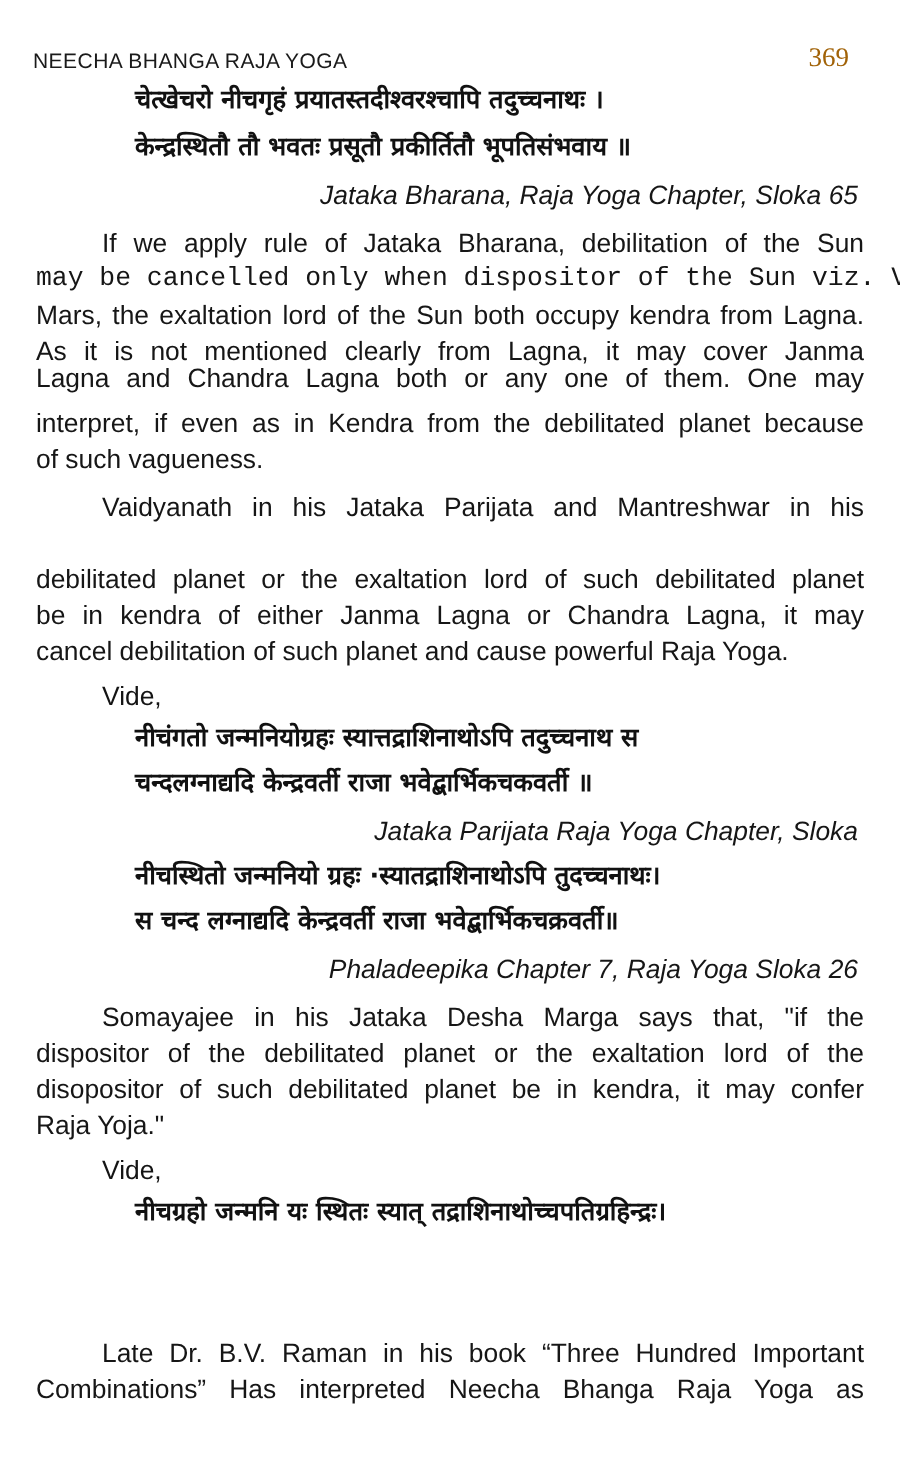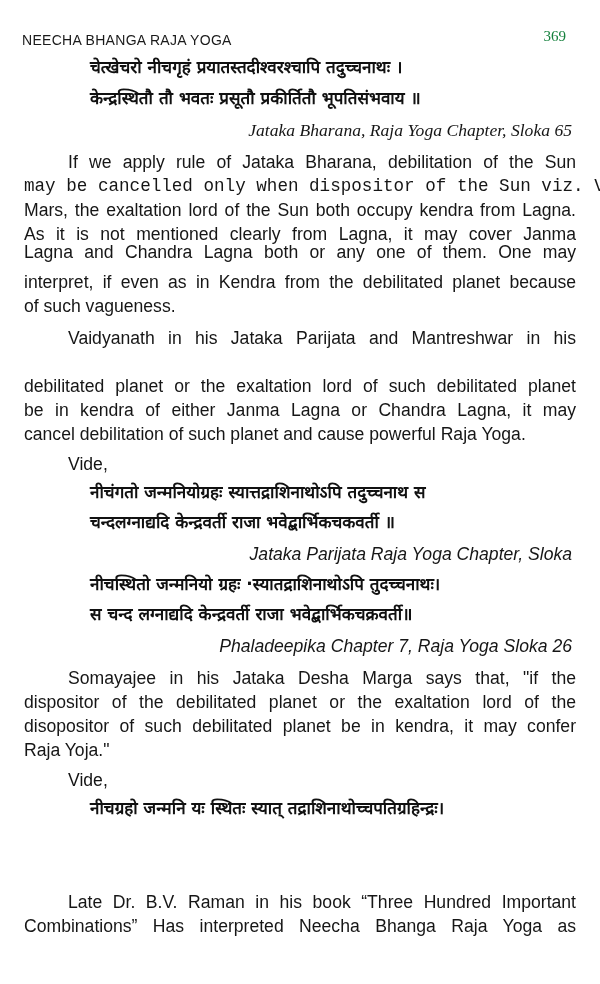--- a/index.html
+++ b/index.html
@@ -1,41 +1,41 @@
 <!DOCTYPE html>
 <html><head>
 <meta charset="utf-8">
 <style>
   html, body { margin: 0; padding: 0; background: #ffffff; }
   body { width: 600px; height: 984px; position: relative; overflow: hidden; color: #141414;
          font-family: "Liberation Serif", "DejaVu Serif", serif; }
   .page { position: absolute; left: 0; top: 0; width: 600px; height: 820px; }
   .running-head { position: absolute; left: 22px; top: 32px; font-family: "Liberation Sans", sans-serif;
                   font-size: 14px; letter-spacing: 0.3px; color: #1a1a1a; }
-  .folio { position: absolute; right: 34px; top: 28px; font-size: 15px; color: #15803d; }
+  .folio { position: absolute; right: 34px; top: 28px; font-size: 18px; color: #a16207; }
   .line { position: absolute; left: 24px; width: 552px; white-space: nowrap;
           font-family: "Liberation Sans", sans-serif; font-size: 17.6px; line-height: 24px; color: #161616; }
   .just { text-align: justify; text-align-last: justify; }
   .indent { left: 68px; width: 508px; }
   .verse { position: absolute; left: 90px; white-space: nowrap; font-family: "DejaVu Sans", sans-serif;
            font-size: 17px; font-weight: bold; line-height: 24px; color: #111; }
   .cite { position: absolute; right: 28px; white-space: nowrap; font-family: "Liberation Sans", sans-serif;
           font-style: italic; font-size: 17.6px; line-height: 24px; color: #161616; }
   .vide { position: absolute; left: 68px; font-family: "Liberation Sans", sans-serif; font-size: 17.6px; line-height: 24px; }
 </style>
 </head>
 <body>
 
 <div class="page">
   <div class="running-head">NEECHA BHANGA RAJA YOGA</div>
   <div class="folio">369</div>
 
   <div class="verse" style="top:55px;">चेत्खेचरो नीचगृहं प्रयातस्तदीश्वरश्चापि तदुच्चनाथः ।</div>
   <div class="verse" style="top:86px;">केन्द्रस्थितौ तौ भवतः प्रसूतौ प्रकीर्तितौ भूपतिसंभवाय ॥</div>
-  <div class="cite" style="top:118px;font-family:Liberation Serif, serif;">Jataka Bharana, Raja Yoga Chapter, Sloka 65</div>
+  <div class="cite" style="top:118px;">Jataka Bharana, Raja Yoga Chapter, Sloka 65</div>
 
   <div class="line indent just" style="top:150px;">If we apply rule of Jataka Bharana, debilitation of the Sun</div>
   <div class="line just" style="top:174px;font-family:Liberation Mono, monospace;">may be cancelled only when dispositor of the Sun viz. Venus and</div>
   <div class="line just" style="top:198px;">Mars, the exaltation lord of the Sun both occupy kendra from Lagna.</div>
   <div class="line just" style="top:222px;">As it is not mentioned clearly from Lagna, it may cover Janma</div>
   <div class="line just" style="top:240px;">Lagna and Chandra Lagna both or any one of them. One may</div>
   <div class="line just" style="top:270px;">interpret, if even as in Kendra from the debilitated planet because</div>
   <div class="line indent just" style="top:326px;">Vaidyanath in his Jataka Parijata and Mantreshwar in his</div>
 
   <div class="line" style="top:294px;">of such vagueness.</div>

